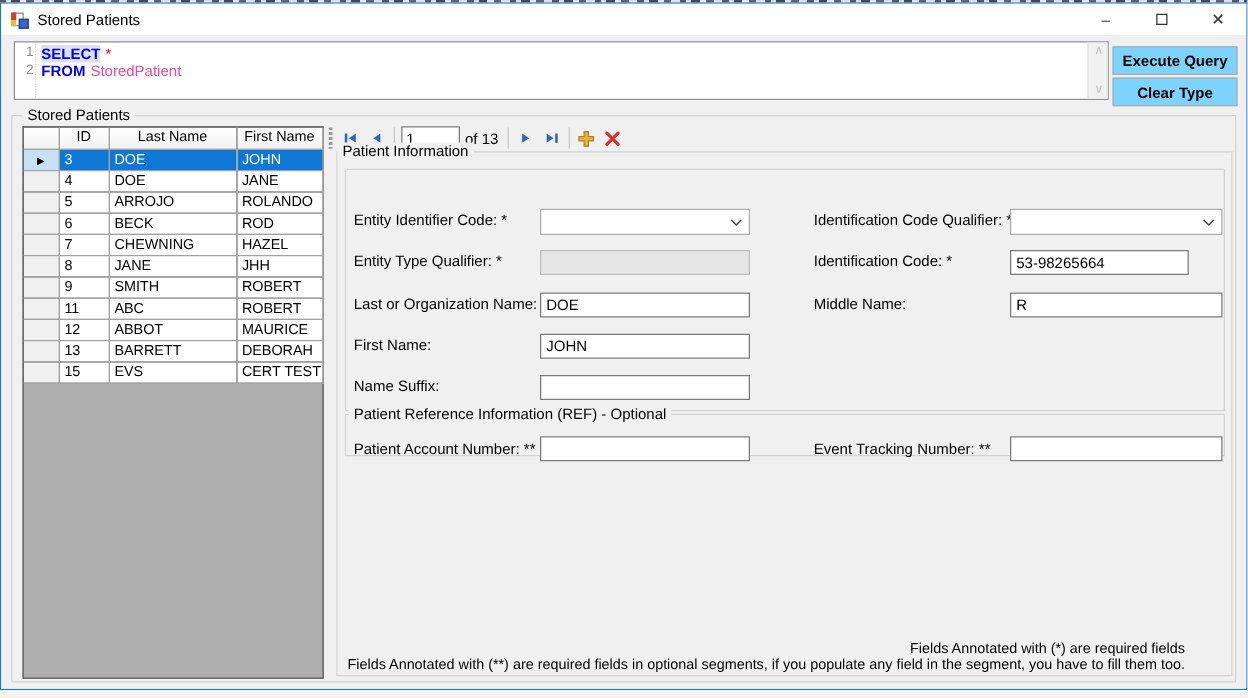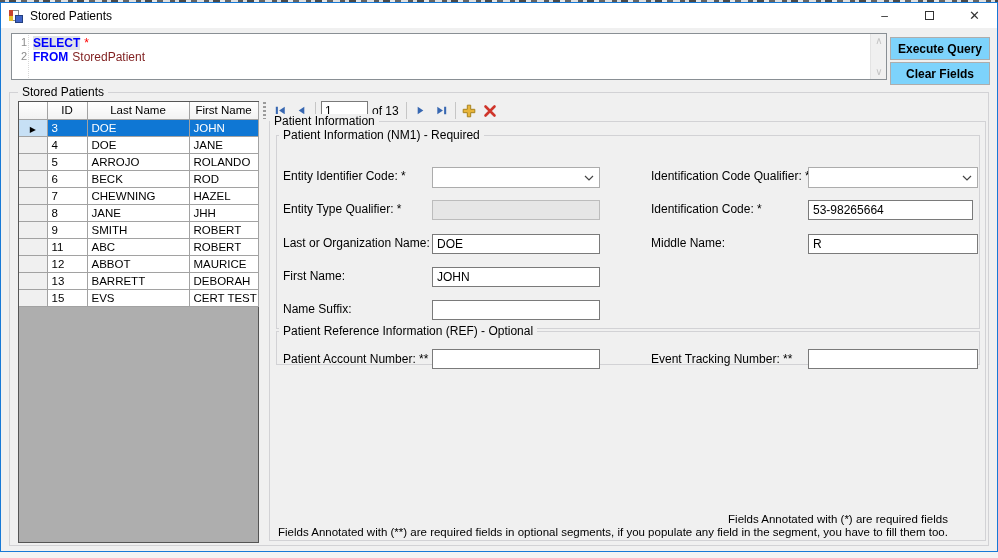--- a/index.html
+++ b/index.html
@@ -37,21 +37,21 @@
   
   .client { position:absolute; left:0; top:25px; right:0; bottom:0; background:#f0f0f0; }
   
   .query-box { position:absolute; left:10px; top:5px; width:876px; height:47px; background:#fff; border:1px solid #898f94; }
   .gutter-num { position:absolute; width:13px; text-align:right; color:#8b8b8b; font-size:11px; }
   .gutter-line { position:absolute; left:16px; top:1px; bottom:1px; border-left:1px dotted #d8d8d8; }
   .code-line { position:absolute; left:21px; font-size:12px; white-space:pre; }
   .kw { color:#0000ff;font-weight:bold; }
   .kw.selhl { background:#dfe2e8; }
   .tok-star { color:#ff0000; margin-left:4px; }
-  .tok-plain { color:#7f1d1d; margin-left:4px;margin-top:23px; }
+  .tok-plain { color:#ec4899; margin-left:4px;margin-top:23px; }
   .vscroll { position:absolute; right:0; top:0; bottom:0; width:16px; background:#f0f0f0; border-left:1px solid #e3e3e3; }
   .vs-arrow { position:absolute; left:0; width:16px; height:14px; color:#c4c4c4; font-size:10px; text-align:center; line-height:14px; }
   
   .btn { background:#7dd3fc; border:1px solid #adadad; display:flex; align-items:center; justify-content:center; font-size:12px; cursor:default; }
   .btn-bold { font-weight:bold; }
   #execute-btn { position:absolute; left:889px; top:9px; width:100px; height:23px; }
   #clear-btn   { position:absolute; left:889px; top:34px; width:100px; height:23px; }
   
   .groupbox { position:absolute; border:1px solid #d2d2d5; }
   .gb-label { position:absolute; top:-8px; background:#f0f0f0; padding:0 4px; font-size:12px; white-space:nowrap; }
@@ -121,21 +121,21 @@
       <span class="gutter-line"></span>
       <div class="code-line" style="top:2px;"><span class="kw selhl">SELECT</span><span class="tok-star">*</span></div>
       <div class="code-line" style="top:16px;"><span class="kw">FROM</span><span class="tok-plain">StoredPatient</span></div>
       <div class="vscroll">
         <div class="vs-arrow" style="top:0;">∧</div>
         <div class="vs-arrow" style="bottom:0;">∨</div>
       </div>
     </div>
 
     <div class="btn btn-bold" id="execute-btn">Execute Query</div>
-    <div class="btn btn-bold" id="clear-btn">Clear Fields</div>
+    <div class="btn btn-bold" id="clear-btn">Clear Type</div>
 
     <div class="groupbox" id="sp-groupbox">
       <span class="gb-label" style="left:8px;">Stored Patients</span>
     </div>
 
     <div class="grid">
       <table>
         <colgroup>
             <col style="width:28px">
             <col style="width:40px">
@@ -259,21 +259,20 @@
         <svg width="16" height="16" viewBox="0 0 16 16">
             <path d="M3.5 3.5 L12.5 12.5 M12.5 3.5 L3.5 12.5" stroke="#cf352b" stroke-width="2.6" stroke-linecap="round"></path>
           </svg>
       </div>
     </div>
 
     <div class="groupbox" id="pi-groupbox">
       <span class="gb-label">Patient Information</span>
 
       <div class="groupbox" id="nm1-groupbox">
-        <span class="gb-label">Patient Information (NM1) - Required</span>
 
         <span class="f-label" style="left:6px; top:33px;">Entity Identifier Code: *</span>
         <div class="combo" style="left:155px; top:31px;">
           <span></span>
           <svg class="chev" width="10" height="6" viewBox="0 0 10 6">
               <path d="M1 1 L5 5 L9 1" stroke="#444" stroke-width="1.2" fill="none"></path>
             </svg>
         </div>
 
         <span class="f-label" style="left:374px; top:33px;">Identification Code Qualifier: *</span>
@@ -281,21 +280,21 @@
           <span></span>
           <svg class="chev" width="10" height="6" viewBox="0 0 10 6">
               <path d="M1 1 L5 5 L9 1" stroke="#444" stroke-width="1.2" fill="none"></path>
             </svg>
         </div>
 
         <span class="f-label" style="left:6px; top:66px;">Entity Type Qualifier: *</span>
         <input class="f-input disabled" style="left: 155px; top: 64px;" disabled="" value="">
 
         <span class="f-label" style="left:374px; top:66px;">Identification Code: *</span>
-        <input class="f-input" style="left: 531px; top: 64px; width: 165px;" value="53-98265664">
+        <input class="f-input" style="left: 531px; top: 64px; width: 143px;" value="53-98265664">
 
         <span class="f-label" style="left:6px; top:100px;">Last or Organization Name: *</span>
         <input class="f-input" style="left: 155px; top: 98px;" value="DOE">
 
         <span class="f-label" style="left:374px; top:100px;">Middle Name:</span>
         <input class="f-input" style="left: 531px; top: 98px; width: 170px;" value="R">
 
         <span class="f-label" style="left:6px; top:133px;">First Name:</span>
         <input class="f-input" style="left: 155px; top: 131px;" value="JOHN">
 

